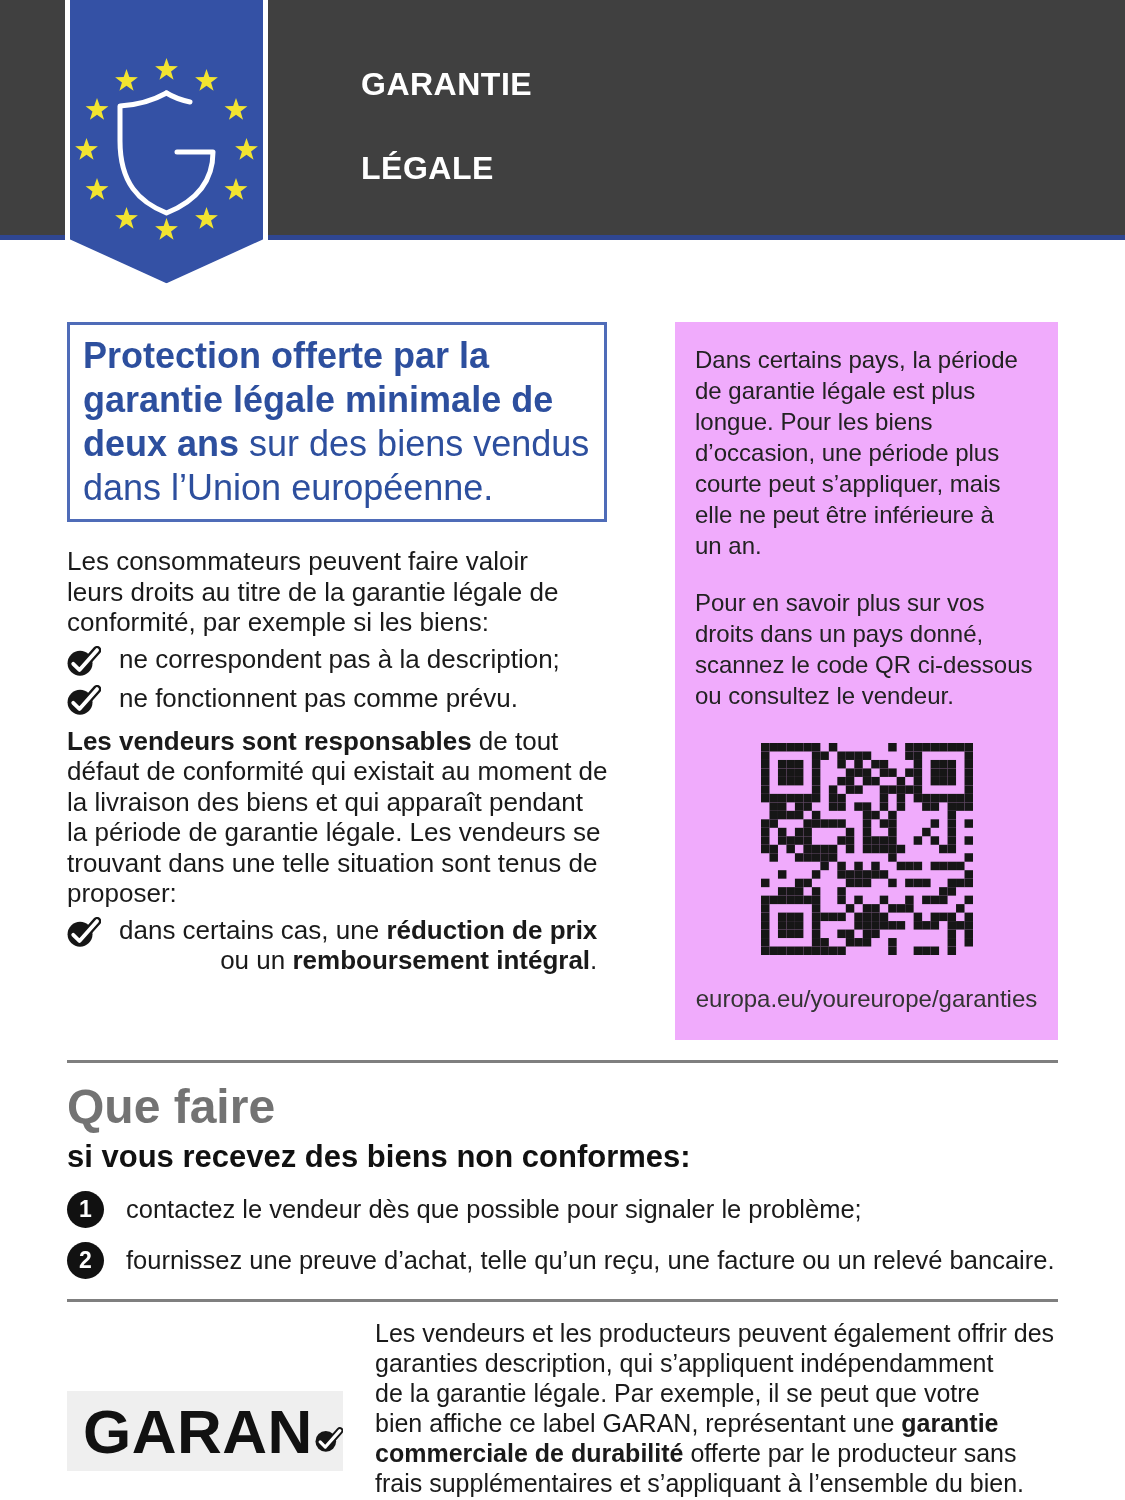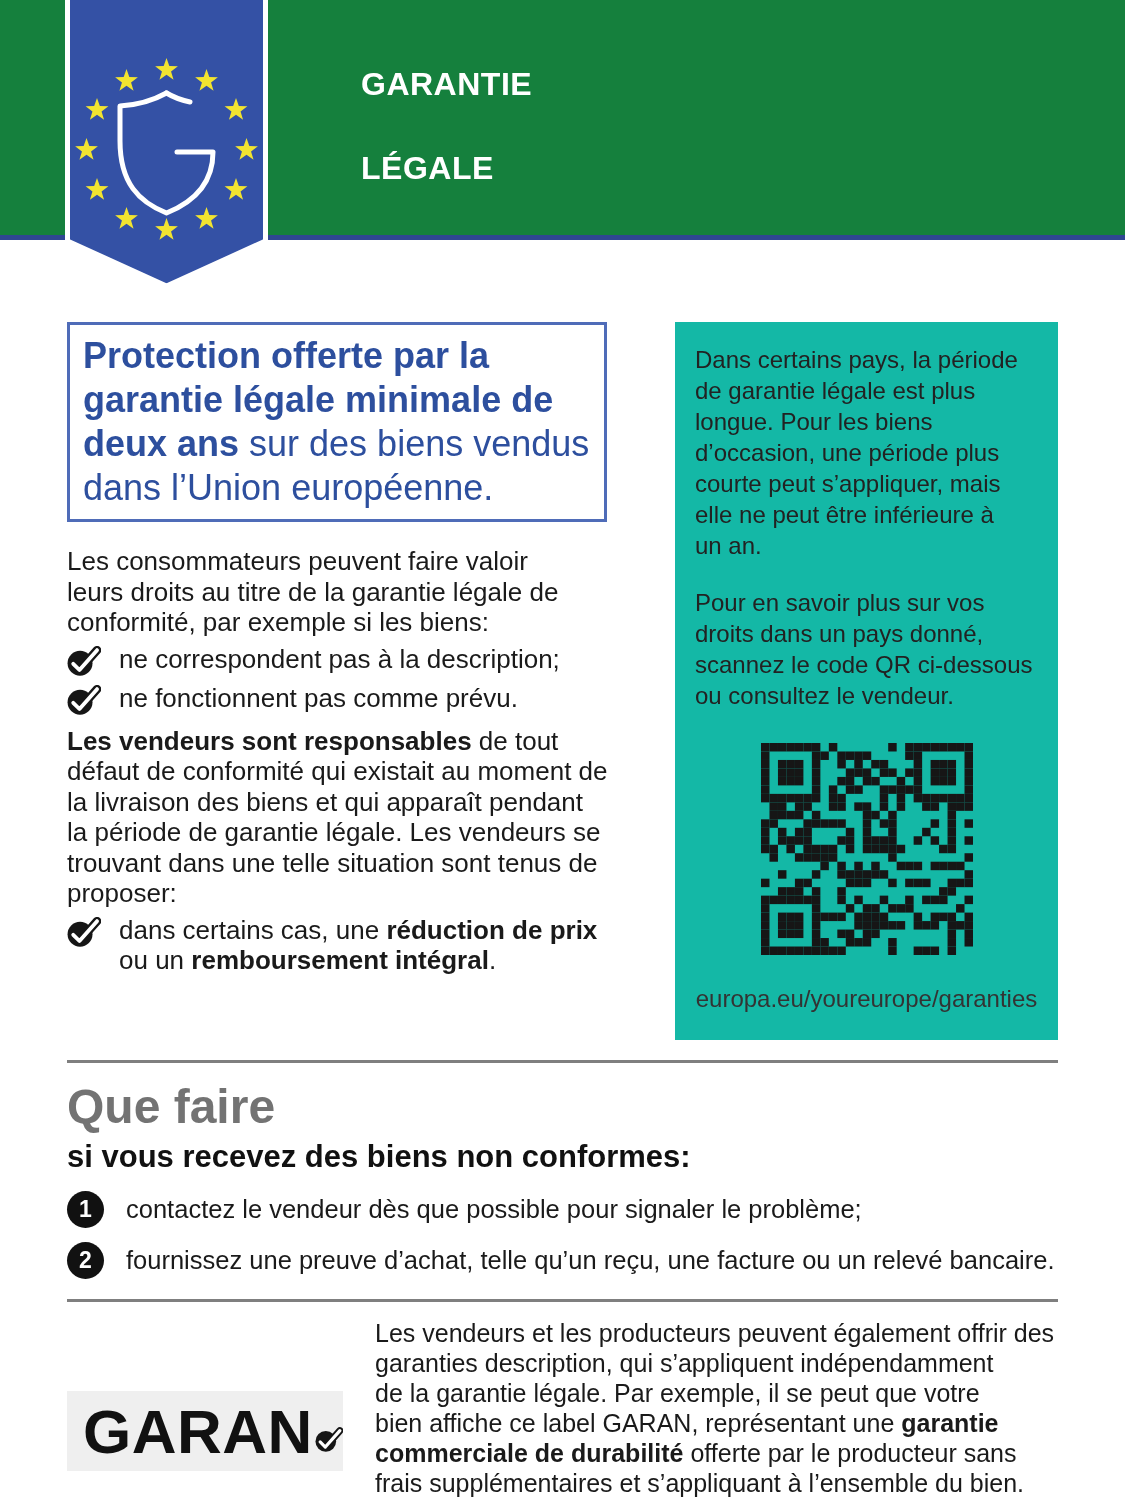--- a/index.html
+++ b/index.html
@@ -1,39 +1,39 @@
 <!DOCTYPE html>
 <html><head>
 <meta charset="utf-8">
 <style>
   html,body{margin:0;padding:0;background:#fff;}
   .page{position:relative;width:1125px;height:1500px;background:#fff;overflow:hidden;
         font-family:"Liberation Sans",sans-serif;color:#1a1a1a;}
   .b{font-weight:bold;}
 
   
-  .banner{position:relative;height:235px;background:#15803d;border-bottom:5px solid #2f4692;}
+  .banner{position:relative;height:235px;background:#404040;border-bottom:5px solid #2f4692;}
   .banner-title{position:absolute;left:361px;top:42px;margin:0;color:#ffffff;
 романт    font-size:78px;line-height:84px;font-weight:bold;white-space:pre-line;letter-spacing:0.5px;}
   .ribbon{position:absolute;left:65px;top:0;width:203px;height:290px;z-index:3;}
 
   
   .content{padding:0 67px;}
   .columns{display:flex;justify-content:space-between;margin-top:82px;}
   .col-left{width:560px;flex:none;}
-  .col-right{width:383px;flex:none;background:#14b8a6;padding:22px 20px 0;box-sizing:border-box;height:718px;}
+  .col-right{width:383px;flex:none;background:#f0abfc;padding:22px 20px 0;box-sizing:border-box;height:718px;}
 
   .highlight-box{box-sizing:border-box;width:540px;border:3px solid #4f6cb8;padding:9px 13px;
     color:#2d4f9e;font-size:36px;line-height:44px;white-space:pre-line;}
   .body-p{margin:24px 0 0;font-size:26px;line-height:30.5px;white-space:pre-line;}
   .sellers-p{margin:10px 0 0;font-size:26px;line-height:30.5px;white-space:pre-line;}
 
   .check-list{list-style:none;margin:6px 0 0;padding:0;}
   .check-list li{display:flex;align-items:flex-start;gap:18px;margin:4px 0 6px;
-    font-size:26px;line-height:30.5px;}
+    font-size:26px;line-height:30.5px;text-align:right;}
   .check-icon{width:34px;height:31px;flex:none;margin-top:2px;}
   .li-text{white-space:pre-line;}
 
   .panel-p{margin:0 0 26px;font-size:24px;line-height:31px;white-space:pre-line;color:#222;}
   .qr{display:block;width:212px;height:212px;margin:32px auto 0;}
   .qr-caption{margin:30px 0 0;text-align:center;font-size:24px;color:#333;}
 
   .divider{border:none;border-top:3px solid #7f7f7f;margin:20px 0 0;}
 
   .qf-title{margin:18px 0 0;font-size:48px;line-height:52px;font-weight:bold;color:#737373;}

